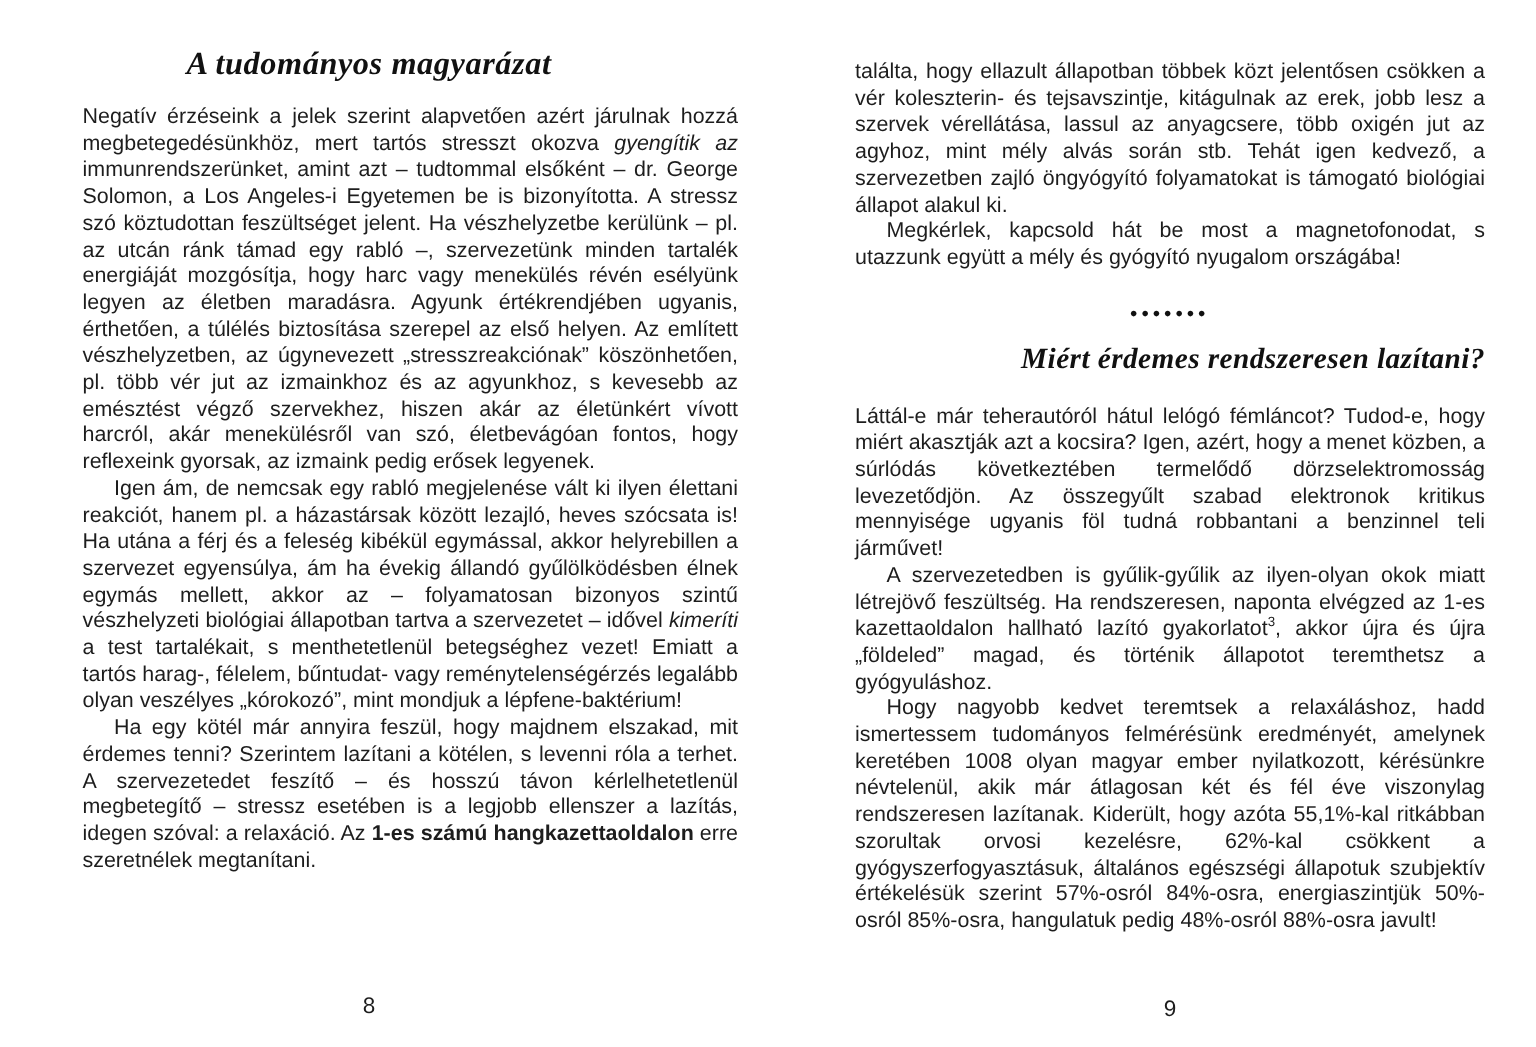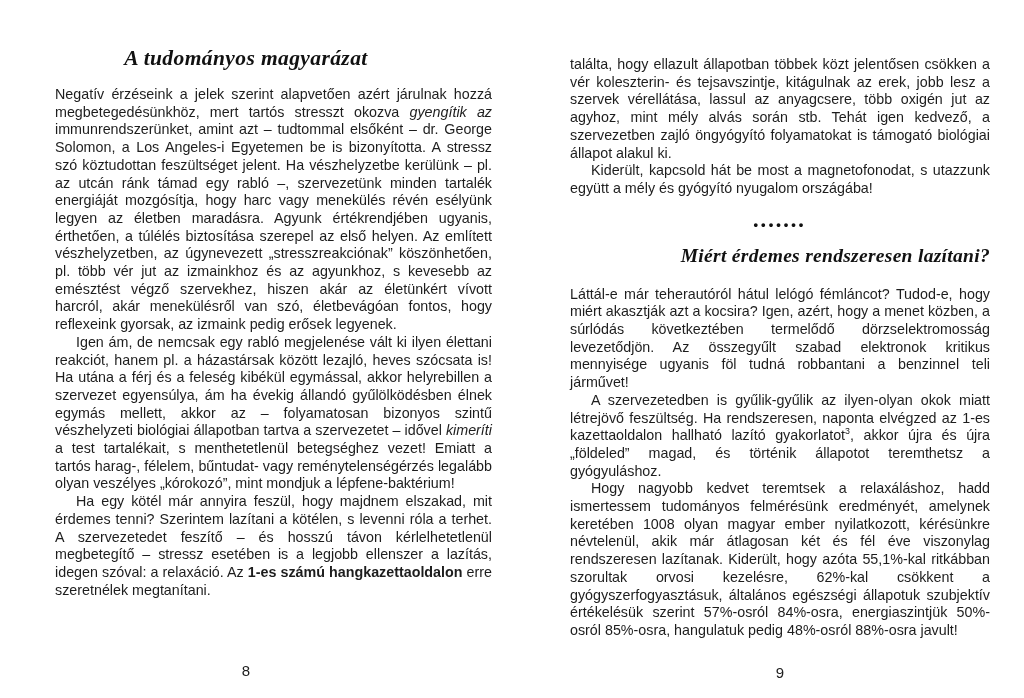--- a/index.html
+++ b/index.html
@@ -16,21 +16,21 @@
     position: relative;
   }
   .book {
     position: relative;
     width: 1024px;
     height: 698px;
     background: #ffffff;
   }
   .page {
     position: absolute;
-    top: 16px;
+    top: 0;
   }
   .page-left  { left: 55px;  width: 437px; }
   .page-right { left: 570px; width: 420px; }
 
   .title-wrap {
     width: 492px;
     margin-left: -55px;
     text-align: center;
     margin-top: 30px;
     margin-bottom: 15px;
@@ -105,21 +105,21 @@
     <div class="body-col">
       <p class="para"><span>Negatív érzéseink a jelek szerint alapvetően azért járulnak hozzá megbetegedésünkhöz, mert tartós stresszt okozva </span><em>gyengítik az</em><span> immunrendszerünket, amint azt – tudtommal elsőként – dr. George Solomon, a Los Angeles-i Egyetemen be is bizonyította. A stressz szó köztudottan feszültséget jelent. Ha vészhelyzetbe kerülünk – pl. az utcán ránk támad egy rabló –, szervezetünk minden tartalék energiáját mozgósítja, hogy harc vagy menekülés révén esélyünk legyen az életben maradásra. Agyunk értékrendjében ugyanis, érthetően, a túlélés biztosítása szerepel az első helyen. Az említett vészhelyzetben, az úgynevezett „stresszreakciónak” köszönhetően, pl. több vér jut az izmainkhoz és az agyunkhoz, s kevesebb az emésztést végző szervekhez, hiszen akár az életünkért vívott harcról, akár menekülésről van szó, életbevágóan fontos, hogy reflexeink gyorsak, az izmaink pedig erősek legyenek.</span></p>
       <p class="para indent"><span>Igen ám, de nemcsak egy rabló megjelenése vált ki ilyen élettani reakciót, hanem pl. a házastársak között lezajló, heves szócsata is! Ha utána a férj és a feleség kibékül egymással, akkor helyrebillen a szervezet egyensúlya, ám ha évekig állandó gyűlölködésben élnek egymás mellett, akkor az – folyamatosan bizonyos szintű vészhelyzeti biológiai állapotban tartva a szervezetet – idővel </span><em>kimeríti</em><span> a test tartalékait, s menthetetlenül betegséghez vezet! Emiatt a tartós harag-, félelem, bűntudat- vagy reménytelenségérzés legalább olyan veszélyes „kórokozó”, mint mondjuk a lépfene-baktérium!</span></p>
       <p class="para indent"><span>Ha egy kötél már annyira feszül, hogy majdnem elszakad, mit érdemes tenni? Szerintem lazítani a kötélen, s levenni róla a terhet. A szervezetedet feszítő – és hosszú távon kérlelhetetlenül megbetegítő – stressz esetében is a legjobb ellenszer a lazítás, idegen szóval: a relaxáció. Az </span><strong>1-es számú hangkazettaoldalon</strong><span> erre szeretnélek megtanítani.</span></p>
     </div>
   </div>
 
   <div class="page page-right">
     <div class="body-col">
       <p class="para"><span>találta, hogy ellazult állapotban többek közt jelentősen csökken a vér koleszterin- és tejsavszintje, kitágulnak az erek, jobb lesz a szervek vérellátása, lassul az anyagcsere, több oxigén jut az agyhoz, mint mély alvás során stb. Tehát igen kedvező, a szervezetben zajló öngyógyító folyamatokat is támogató biológiai állapot alakul ki.</span></p>
-      <p class="para indent"><span>Kiderült, kapcsold hát be most a magnetofonodat, s utazzunk együtt a mély és gyógyító nyugalom országába!</span></p>
+      <p class="para indent"><span>Megkérlek, kapcsold hát be most a magnetofonodat, s utazzunk együtt a mély és gyógyító nyugalom országába!</span></p>
 
       <div class="dots-separator">•••••••</div>
 
       <h2 class="section-heading">Miért érdemes rendszeresen lazítani?</h2>
 
       <p class="para"><span>Láttál-e már teherautóról hátul lelógó fémláncot? Tudod-e, hogy miért akasztják azt a kocsira? Igen, azért, hogy a menet közben, a súrlódás következtében termelődő dörzselektromosság levezetődjön. Az összegyűlt szabad elektronok kritikus mennyisége ugyanis föl tudná robbantani a benzinnel teli járművet!</span></p>
       <p class="para indent"><span>A szervezetedben is gyűlik-gyűlik az ilyen-olyan okok miatt létrejövő feszültség. Ha rendszeresen, naponta elvégzed az 1-es kazettaoldalon hallható lazító gyakorlatot</span><sup>3</sup><span>, akkor újra és újra „földeled” magad, és történik állapotot teremthetsz a gyógyuláshoz.</span></p>
       <p class="para indent"><span>Hogy nagyobb kedvet teremtsek a relaxáláshoz, hadd ismertessem tudományos felmérésünk eredményét, amelynek keretében 1008 olyan magyar ember nyilatkozott, kérésünkre névtelenül, akik már átlagosan két és fél éve viszonylag rendszeresen lazítanak. Kiderült, hogy azóta 55,1%-kal ritkábban szorultak orvosi kezelésre, 62%-kal csökkent a gyógyszerfogyasztásuk, általános egészségi állapotuk szubjektív értékelésük szerint 57%-osról 84%-osra, energiaszintjük 50%-osról 85%-osra, hangulatuk pedig 48%-osról 88%-osra javult!</span></p>
     </div>
   </div>

